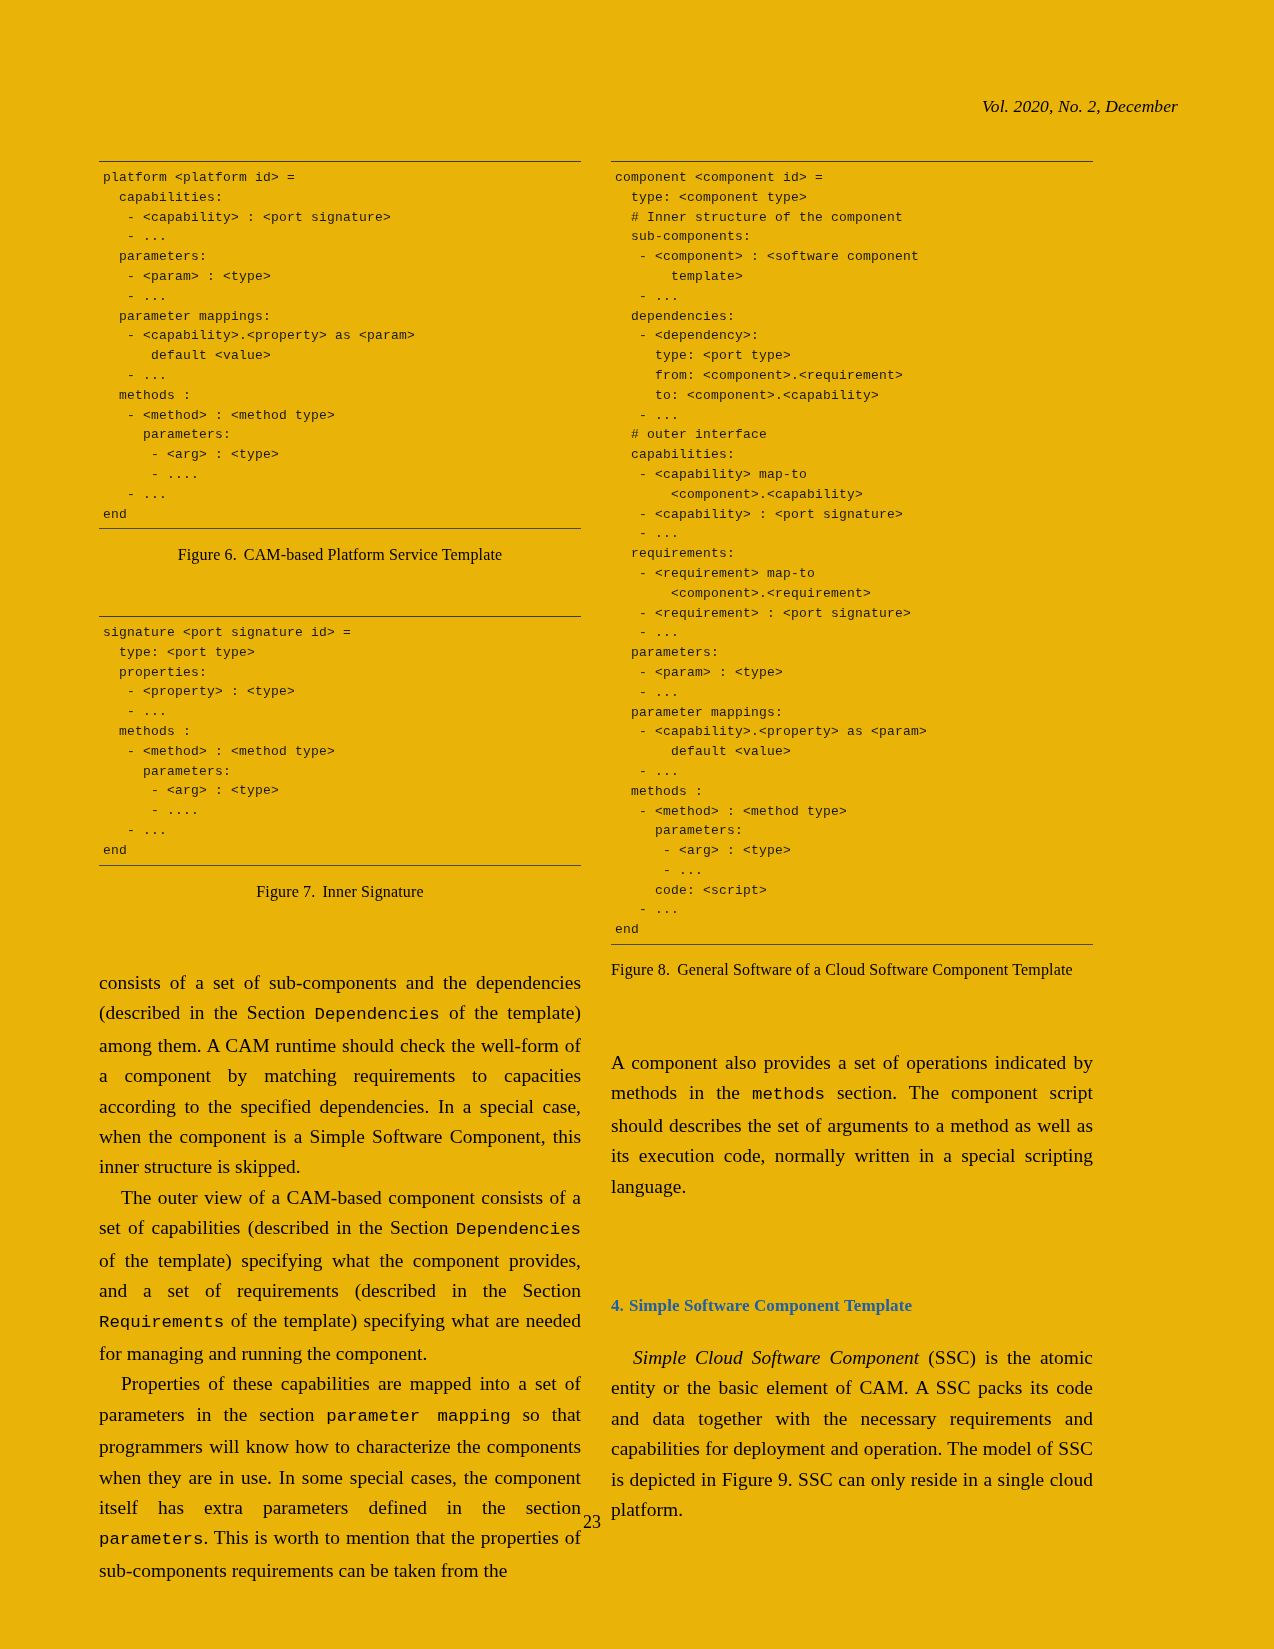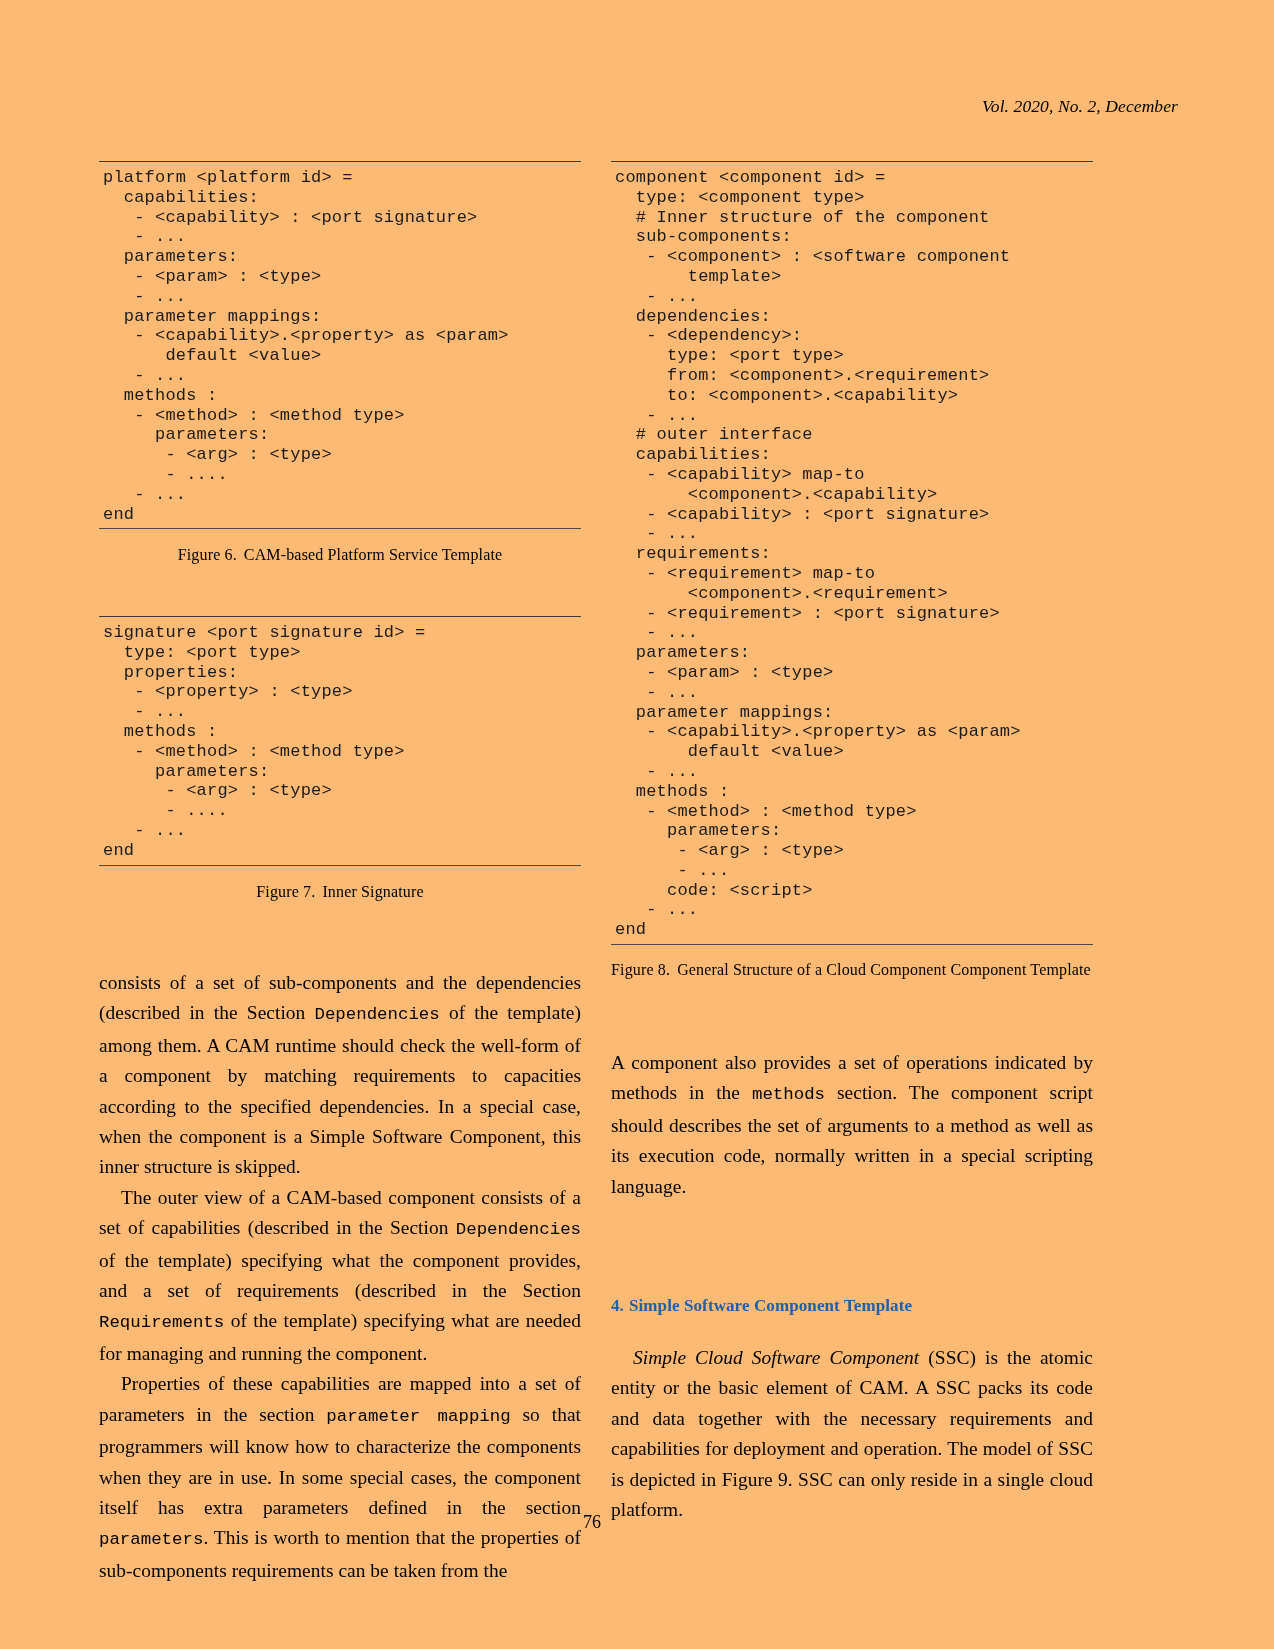--- a/index.html
+++ b/index.html
@@ -4,21 +4,21 @@
 <style>
   html, body {
     margin: 0;
     padding: 0;
     background: #ffffff;
   }
   .page {
     position: relative;
     width: 1274px;
     height: 1649px;
-    background: #fdba74;
+    background: #eab308;
     font-family: "Liberation Serif", "DejaVu Serif", serif;
     color: #000000;
     overflow: hidden;
   }
 
   
   .running-head {
     position: absolute;
     right: 96px;
     top: 96px;
@@ -37,21 +37,21 @@
   }
   .rule-thin {
     width: 100%;
     height: 0;
     border-top: 1.2px solid #4a4a4a;
   }
   pre.code {
     margin: 0;
     padding: 6px 0 4px 4px;
     font-family: "Liberation Mono", "DejaVu Sans Mono", monospace;
-    font-size: 17px;
+    font-size: 13px;
     line-height: 19.8px;
     color: #1a1a1a;
     white-space: pre;
     letter-spacing: 0.2px;
   }
   .caption {
     font-size: 16px;
     text-align: center;
     margin-top: 17px;
     letter-spacing: 0.15px;
@@ -193,33 +193,33 @@
   methods :
    - &lt;method&gt; : &lt;method type&gt;
      parameters:
       - &lt;arg&gt; : &lt;type&gt;
       - ...
      code: &lt;script&gt;
    - ...
 end</pre>
     <div class="rule-thin"></div>
     <div class="caption caption-left">
-      <span class="capnum">Figure 8.</span><span>General Structure of a Cloud Component Component Template</span>
+      <span class="capnum">Figure 8.</span><span>General Software of a Cloud Software Component Template</span>
     </div>
   </div>
 
   <div class="body-text" style="left:611px; top:1048px;">
     <p><span>A component also provides a set of operations indicated by methods in the </span><code>methods</code><span> section. The component script should describes the set of arguments to a method as well as its execution code, normally written in a special scripting language.</span></p>
   </div>
 
   <div style="position:absolute; left:611px; top:1296px; width:482px;">
     <p class="sec-head">
       <span class="secnum">4.</span><span>Simple Software Component Template</span>
     </p>
   </div>
 
   <div class="body-text" style="left:611px; top:1343px;">
     <p style="text-indent:22px;"><em class="it">Simple Cloud Software Component</em><span> (SSC) is the atomic entity or the basic element of CAM. A SSC packs its code and data together with the necessary requirements and capabilities for deployment and operation. The model of SSC is depicted in Figure 9. SSC can only reside in a single cloud platform.</span></p>
   </div>
 
-  <div class="page-number">76</div>
+  <div class="page-number">23</div>
 
 </div>
 
 </body></html>

